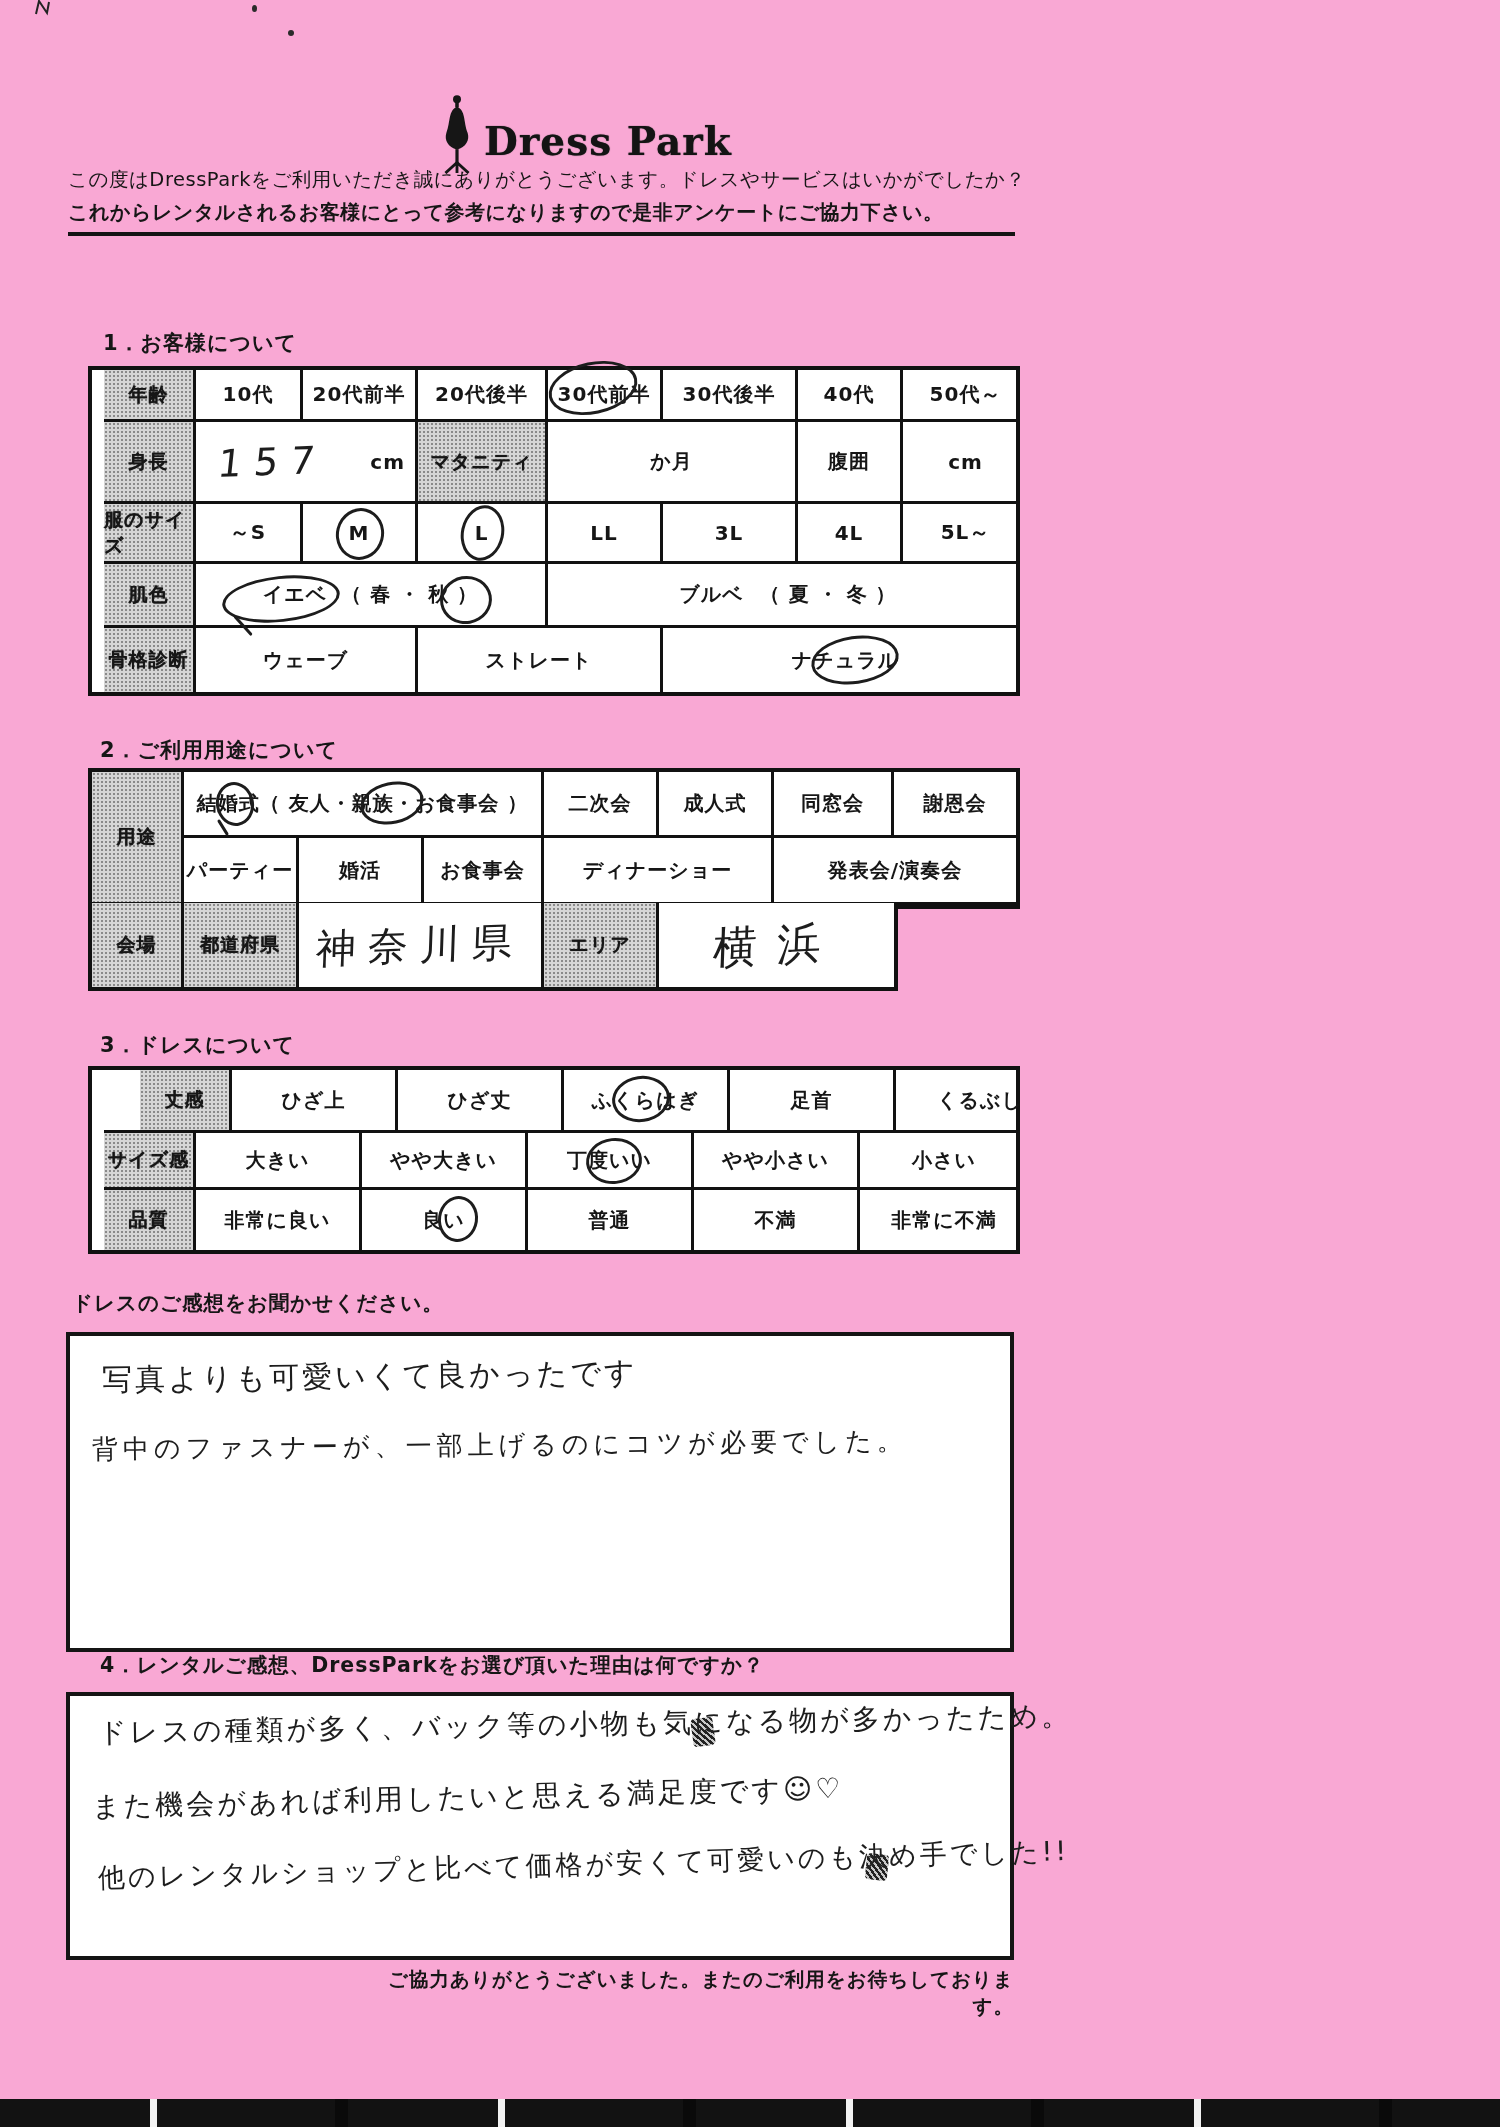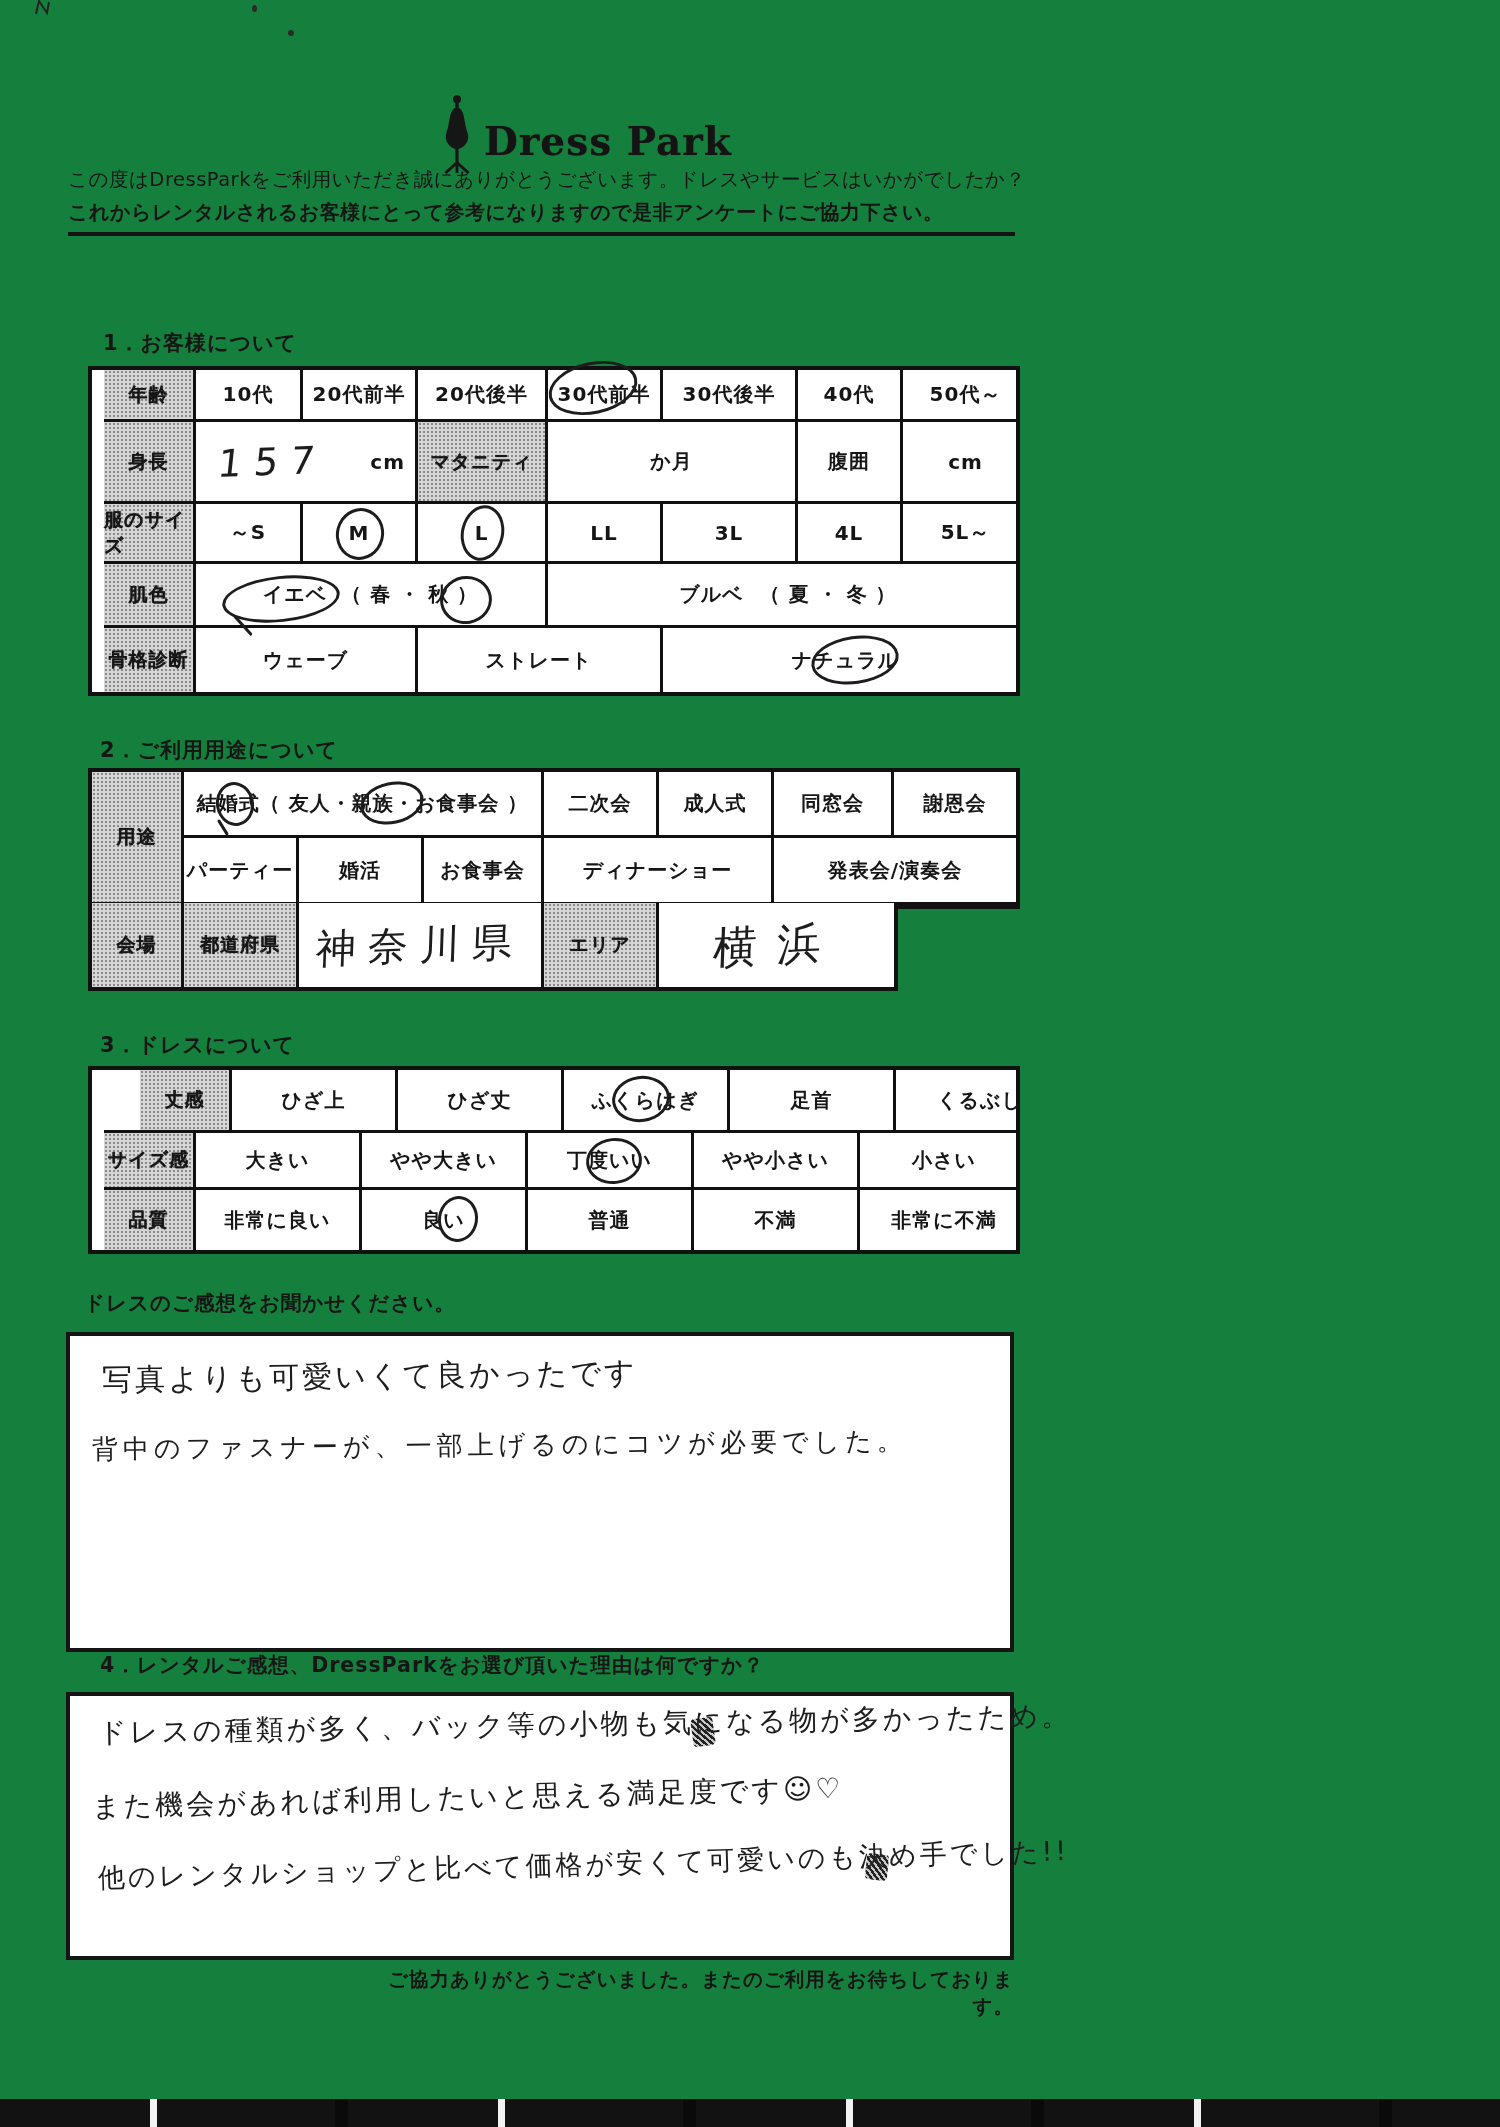--- a/index.html
+++ b/index.html
@@ -1,18 +1,18 @@
 <!DOCTYPE html>
 <html><head>
 <meta charset="utf-8">
 <style>
   * { margin:0; padding:0; box-sizing:border-box; }
   body { background:#e8e8e8; font-family:"DejaVu Sans", sans-serif; }
   .page {
-    position:relative; width:1500px; height:2127px; background:#15803d;
+    position:relative; width:1500px; height:2127px; background:#f9a8d4;
     overflow:hidden; color:#161616;
   }
   
   .logo { position:absolute; left:438px; top:94px; display:flex; align-items:center; }
   .logo svg { width:38px; height:80px; }
   .logo-text {
     font-family:"DejaVu Serif", serif; font-weight:bold; font-size:39px;
     letter-spacing:1px; color:#141414; margin-left:8px; margin-top:14px;
     text-shadow:0 0 1px #333;
   }
@@ -306,21 +306,21 @@
         </div>
       <div class="cell">
           <span>不満</span>
         </div>
       <div class="cell">
           <span>非常に不満</span>
         </div>
     </div>
   </div>
 
-  <div class="prompt" style="left:84px; top:1289px;">ドレスのご感想をお聞かせください。</div>
+  <div class="prompt" style="left:72px; top:1289px;">ドレスのご感想をお聞かせください。</div>
   <div class="fbox" style="left:66px; top:1332px; width:948px; height:320px;">
     <div class="hw hw-line" style="left:32px; top:24px; font-size:30px; transform:rotate(-0.8deg);">写真よりも可愛いくて良かったです</div>
     <div class="hw hw-line" style="left:22px; top:96px; font-size:26px; letter-spacing:5px; transform:rotate(-0.6deg);">背中のファスナーが、一部上げるのにコツが必要でした。</div>
   </div>
 
   <div class="sec-title" style="left:100px; top:1651px; font-size:20.5px;">4．レンタルご感想、DressParkをお選び頂いた理由は何ですか？</div>
   <div class="fbox" style="left:66px; top:1692px; width:948px; height:268px;">
     <div class="hw hw-line" style="left:28px; top:18px; font-size:28px; transform:rotate(-1deg);">ドレスの種類が多く、バック等の小物も気になる物が多かったため。</div>
     <div class="scrib" style="left:622px; top:22px; width:22px; height:28px; transform:rotate(-8deg);"></div>
     <div class="hw hw-line" style="left:22px; top:92px; font-size:28px; transform:rotate(-1.4deg);">また機会があれば利用したいと思える満足度です☺♡</div>

